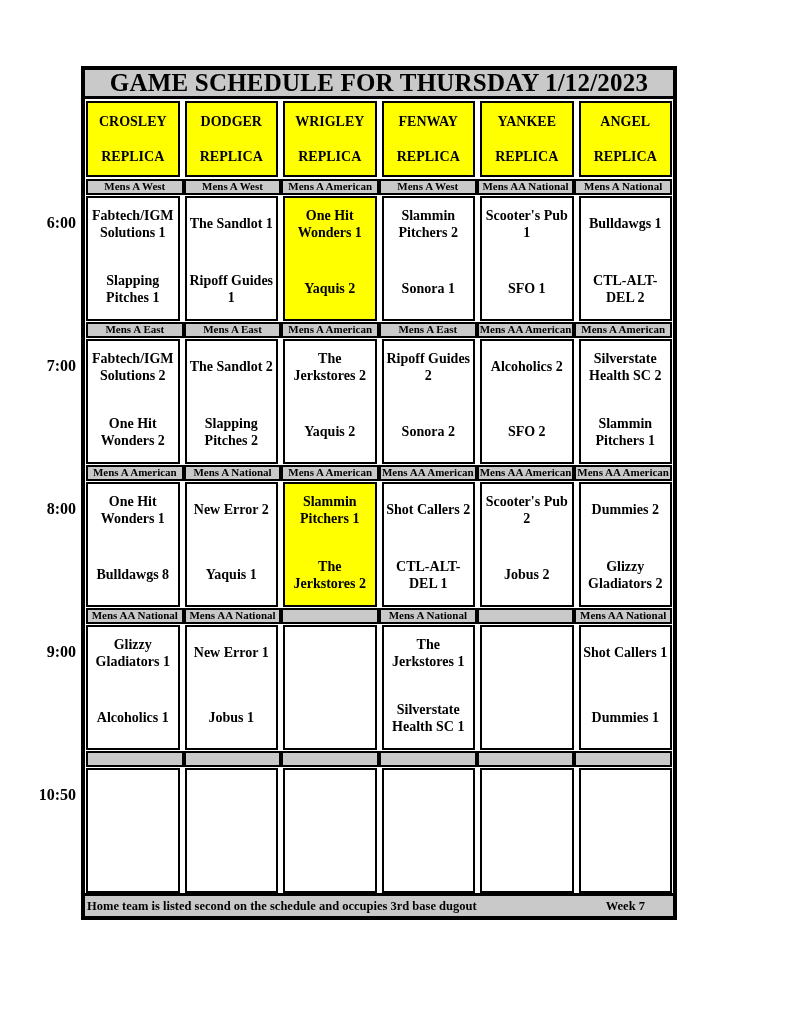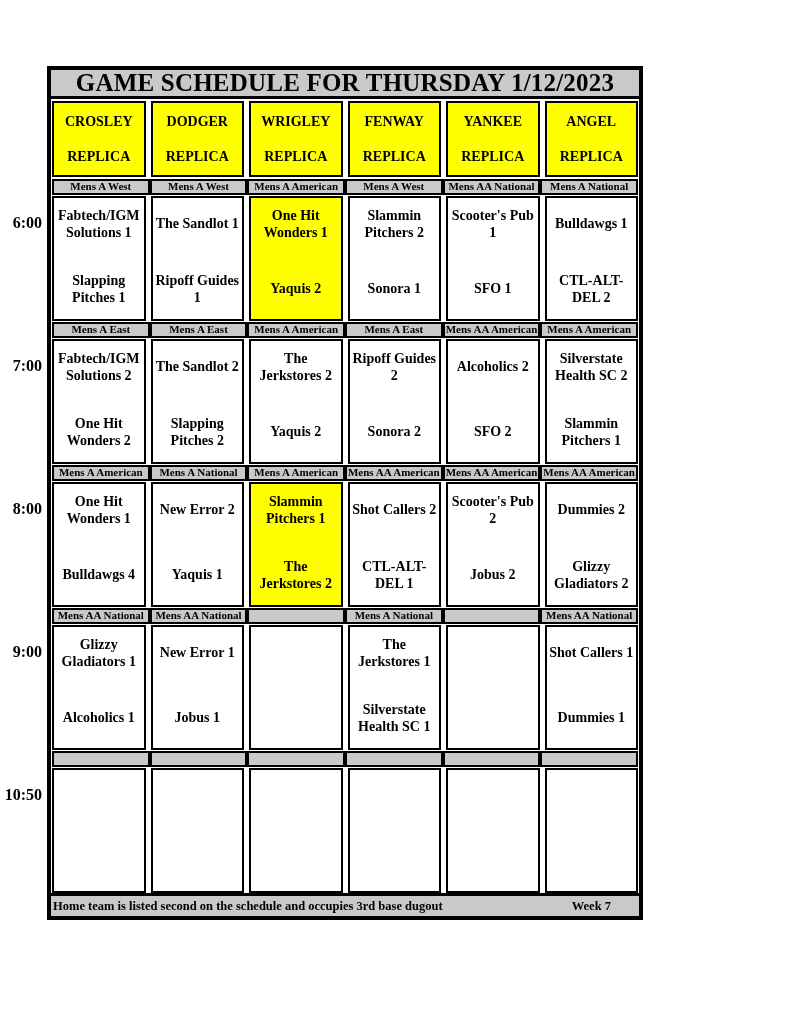--- a/index.html
+++ b/index.html
@@ -11,21 +11,21 @@
   html,body{background:#ffffff;}
   body{
     width:791px;height:1024px;
     font-family:"Liberation Serif",serif;
     color:var(--ink);
     position:relative;
     overflow:hidden;
   }
   .page{position:absolute;inset:0;background:#fff;}
   .table-wrap{
-    position:absolute;left:47px;top:66px;width:596px;
+    position:absolute;left:81px;top:66px;width:596px;
     border:4px solid var(--ink);
     background:#fff;
   }
   .title-bar{
     background:var(--gray);
     border-bottom:3px solid var(--ink);
     height:29px;line-height:26px;
     text-align:center;
     font-weight:bold;font-size:25px;
     letter-spacing:0.2px;
@@ -203,21 +203,21 @@
             <div class="band-cell">Mens A American</div>
             <div class="band-cell">Mens A National</div>
             <div class="band-cell">Mens A American</div>
             <div class="band-cell">Mens AA American</div>
             <div class="band-cell">Mens AA American</div>
             <div class="band-cell">Mens AA American</div>
           </div>
     <div class="game-row">
             <div class="game-cell">
     <div class="team away">One Hit Wonders 1</div>
-    <div class="team home">Bulldawgs 4</div>
+    <div class="team home">Bulldawgs 8</div>
   </div>
             <div class="game-cell">
     <div class="team away">New Error 2</div>
     <div class="team home">Yaquis 1</div>
   </div>
             <div class="game-cell highlight">
     <div class="team away">Slammin Pitchers 1</div>
     <div class="team home">The Jerkstores 2</div>
   </div>
             <div class="game-cell">

